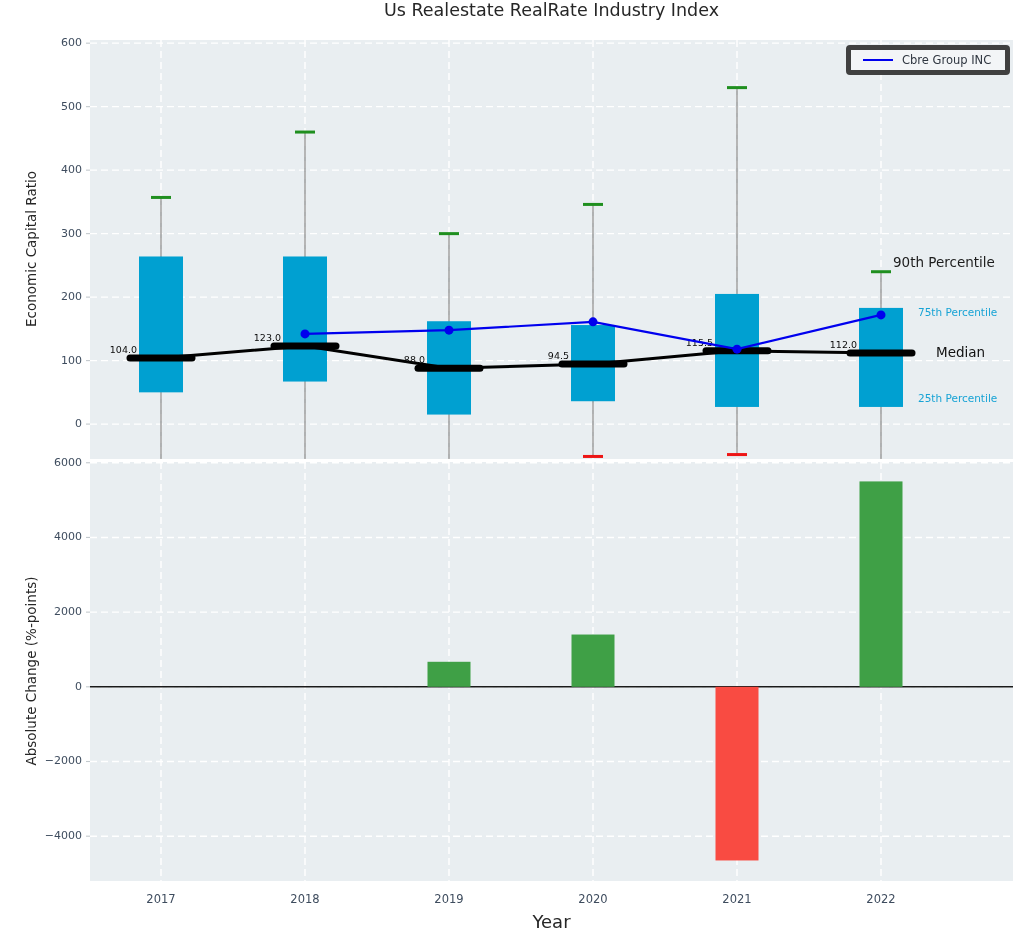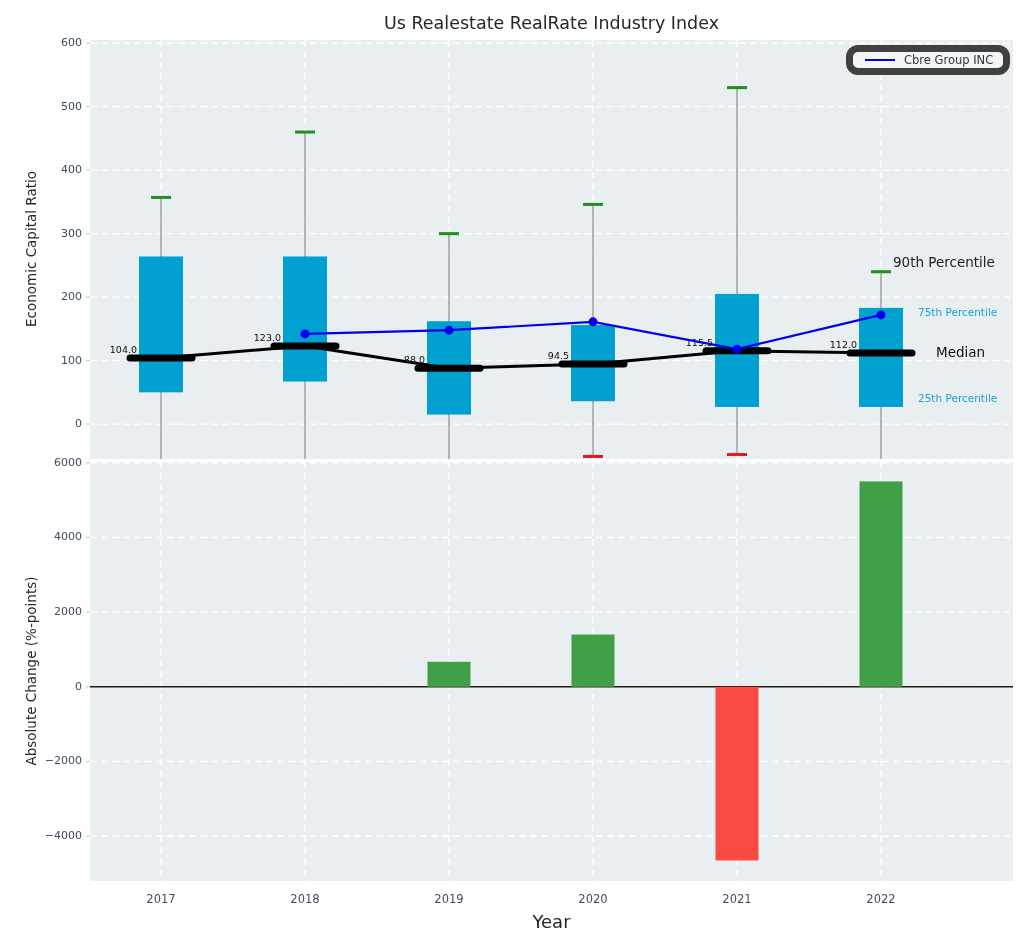--- a/index.html
+++ b/index.html
@@ -1,25 +1,25 @@
 <!DOCTYPE html>
 <html><head>
 <meta charset="utf-8">
 <style>
   html,body{margin:0;padding:0;background:#ffffff;}
   .figure{position:relative;width:1029px;height:940px;background:#ffffff;
           font-family:"DejaVu Sans","Liberation Sans",sans-serif;overflow:hidden;}
-  .title{position:absolute;left:90px;top:13px;width:923px;text-align:center;
+  .title{position:absolute;left:90px;top:0;width:923px;text-align:center;
          font-size:17.5px;color:#262626;}
   .ylabel{position:absolute;white-space:nowrap;font-size:13.5px;color:#262626;
           transform:translate(-50%,-50%) rotate(-90deg);}
   .xlabel{position:absolute;left:90px;top:911px;width:923px;text-align:center;
           font-size:18px;color:#262626;}
   .legend{position:absolute;left:846px;top:45px;width:164px;height:30px;
-          background:rgba(243,245,247,0.92);border:7px solid #404040;border-radius:12px;
+          background:rgba(243,245,247,0.92);border:5px solid #404040;border-radius:4px;
           display:flex;align-items:center;gap:9px;padding:0 0 0 12px;box-sizing:border-box;}
   .legend-text{font-size:11.5px;color:#2f3640;white-space:nowrap;}
   svg text{font-family:"DejaVu Sans","Liberation Sans",sans-serif;}
 </style>
 </head>
 <body>
 
 <div class="figure">
   <div class="title">Us Realestate RealRate Industry Index</div>
   <div class="ylabel" style="left:31px;top:249px;">Economic Capital Ratio</div>

